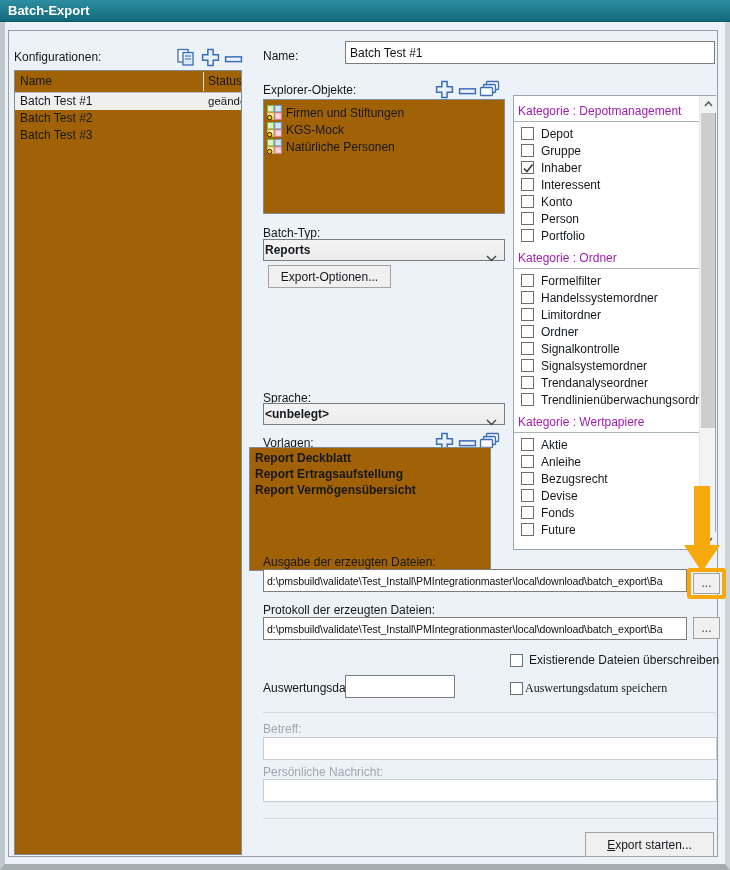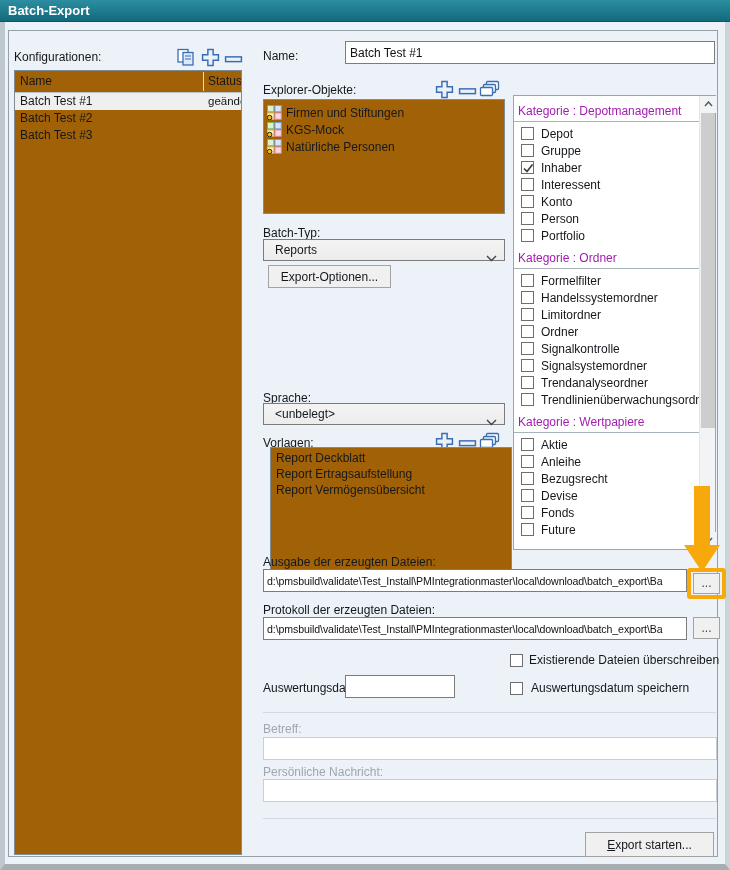--- a/index.html
+++ b/index.html
@@ -34,21 +34,21 @@
 
   
   .ticon { position:absolute; cursor:default; }
 
   
   .tin { position:absolute; background:#fff; border:1px solid #7c7c7c; font-family:"Liberation Sans",sans-serif;
     font-size:12px; padding:0 4px; color:#111; }
   .tin.path { font-size:10.6px; letter-spacing:-0.1px; padding:0 3px; }
   .tin.dis { border-color:#c9ced3; }
   .dd { position:absolute; background:linear-gradient(#f4f4f4,#ececec); border:1px solid #7c7c7c;
-    line-height:20px; padding-left:11px; }
+    line-height:20px; padding-left:1px;font-weight:bold; }
   .dd .chev { position:absolute; right:7px; top:8px; }
   .btn { position:absolute; background:#f0f0f0; border:1px solid #a3a3a3; text-align:center; color:#14181c;
     font-family:"Liberation Sans",sans-serif; font-size:12px; }
   .btn.sm { color:#444; line-height:17px; }
 
   
   .catbox { position:absolute; left:513px; top:95px; width:203px; height:455px; background:#fff; border:1px solid #98a5b2; }
   .cat-content { position:absolute; left:0; top:0; width:186px; height:453px; padding-top:6px; overflow:hidden; }
   .cat-header { color:#a21caf; padding:2px 0 3px 4px; border-bottom:1px solid #a9b3ba; margin-bottom:3px; }
   .cat-header.mt { margin-top:5px; }
@@ -212,21 +212,21 @@
       <rect x="1.5" y="1.5" width="15" height="4.5" fill="#eaf1fb" stroke="#3b6db5" stroke-width="1.4"></rect>
     </svg>
 </div>
 <div class="ticon" style="left:479px;top:432px;">
   <svg width="21" height="18" viewBox="0 0 21 18">
     <rect x="7.5" y="1.5" width="12" height="8" rx="1" fill="#ffffff" stroke="#3b6db5" stroke-width="1.3"></rect>
     <rect x="4.5" y="4.5" width="12" height="8" rx="1" fill="#eaf1fb" stroke="#3b6db5" stroke-width="1.3"></rect>
     <rect x="1.5" y="7.5" width="12" height="8" rx="1" fill="#ffffff" stroke="#3b6db5" stroke-width="1.3"></rect>
   </svg>
 </div>
-<div class="listbox" style="left:270px;top:447px;width:242px;height:124px;padding-top:2px;">
+<div class="listbox" style="left:249px;top:447px;width:242px;height:124px;padding-top:2px;font-weight:bold;">
   <div id="template-list">
       <div class="tpl-row">Report Deckblatt</div>
       <div class="tpl-row">Report Ertragsaufstellung</div>
       <div class="tpl-row">Report Vermögensübersicht</div>
     </div>
 </div>
 
 <div class="catbox">
   <div class="cat-content" id="category-content">
       <div class="cat-header">Kategorie : Depotmanagement</div>
@@ -343,21 +343,21 @@
 <div class="lbl" style="left:263px;top:603px;">Protokoll der erzeugten Dateien:</div>
 <input class="tin path" style="left: 263px; top: 617px; width: 424px; height: 23px;" value="d:\pmsbuild\validate\Test_Install\PMIntegrationmaster\local\download\batch_export\Ba">
 <button class="btn sm" style="left:693px;top:617px;width:27px;height:22px;">...</button>
 
 <div style="position:absolute;left:510px;top:653px;display:flex;align-items:center;gap:6px;">
   <span class="cbx"></span>
   <span>Existierende Dateien überschreiben</span>
 </div>
 <div class="lbl" style="left:263px;top:681px;">Auswertungsdatum:</div>
 <input class="tin" style="left: 345px; top: 675px; width: 110px; height: 23px;" value="">
-<div style="position:absolute;left:510px;top:681px;display:flex;align-items:center;gap:8px;">
+<div style="position:absolute;left:510px;top:681px;display:flex;align-items:center;gap:2px;font-family:Liberation Serif, serif;">
   <span class="cbx"></span>
   <span>Auswertungsdatum speichern</span>
 </div>
 
 <div class="divider" style="left:263px;top:712px;width:453px;"></div>
 
 <div class="lbl dis" style="left:263px;top:722px;">Betreff:</div>
 <input class="tin dis" style="left: 263px; top: 737px; width: 454px; height: 23px;" value="">
 <div class="lbl dis" style="left:263px;top:765px;">Persönliche Nachricht:</div>
 <input class="tin dis" style="left: 263px; top: 779px; width: 454px; height: 23px;" value="">

